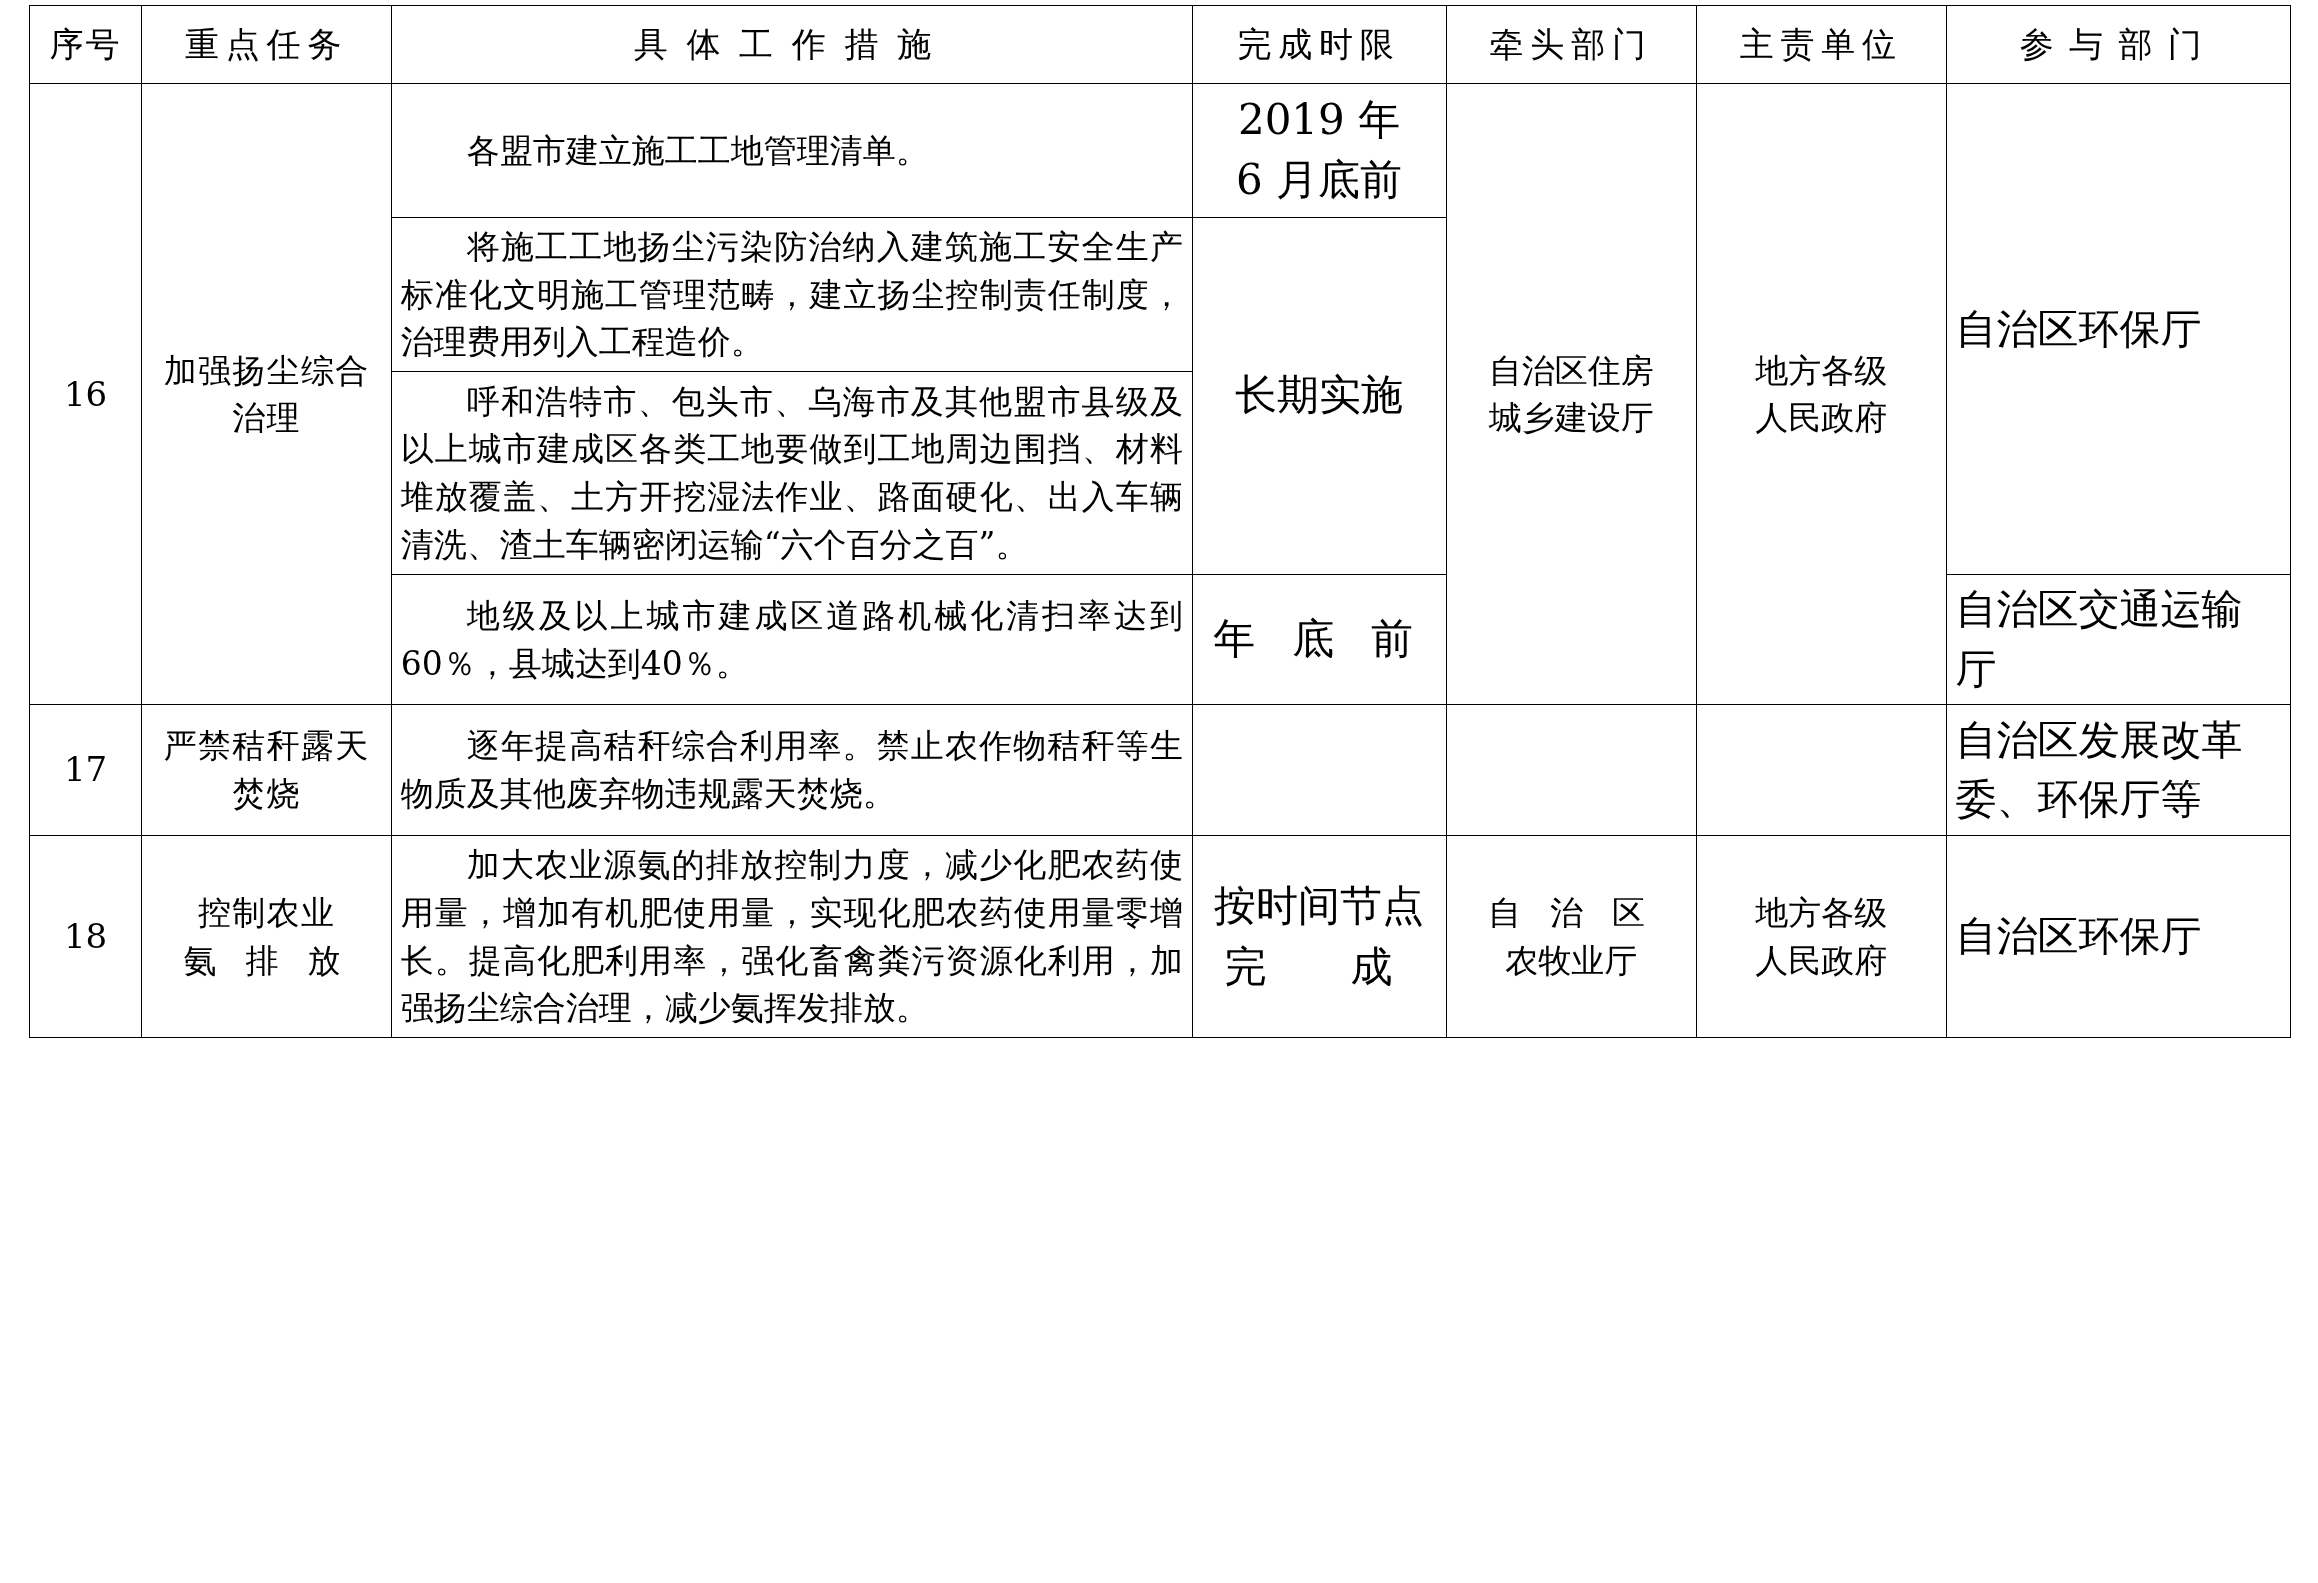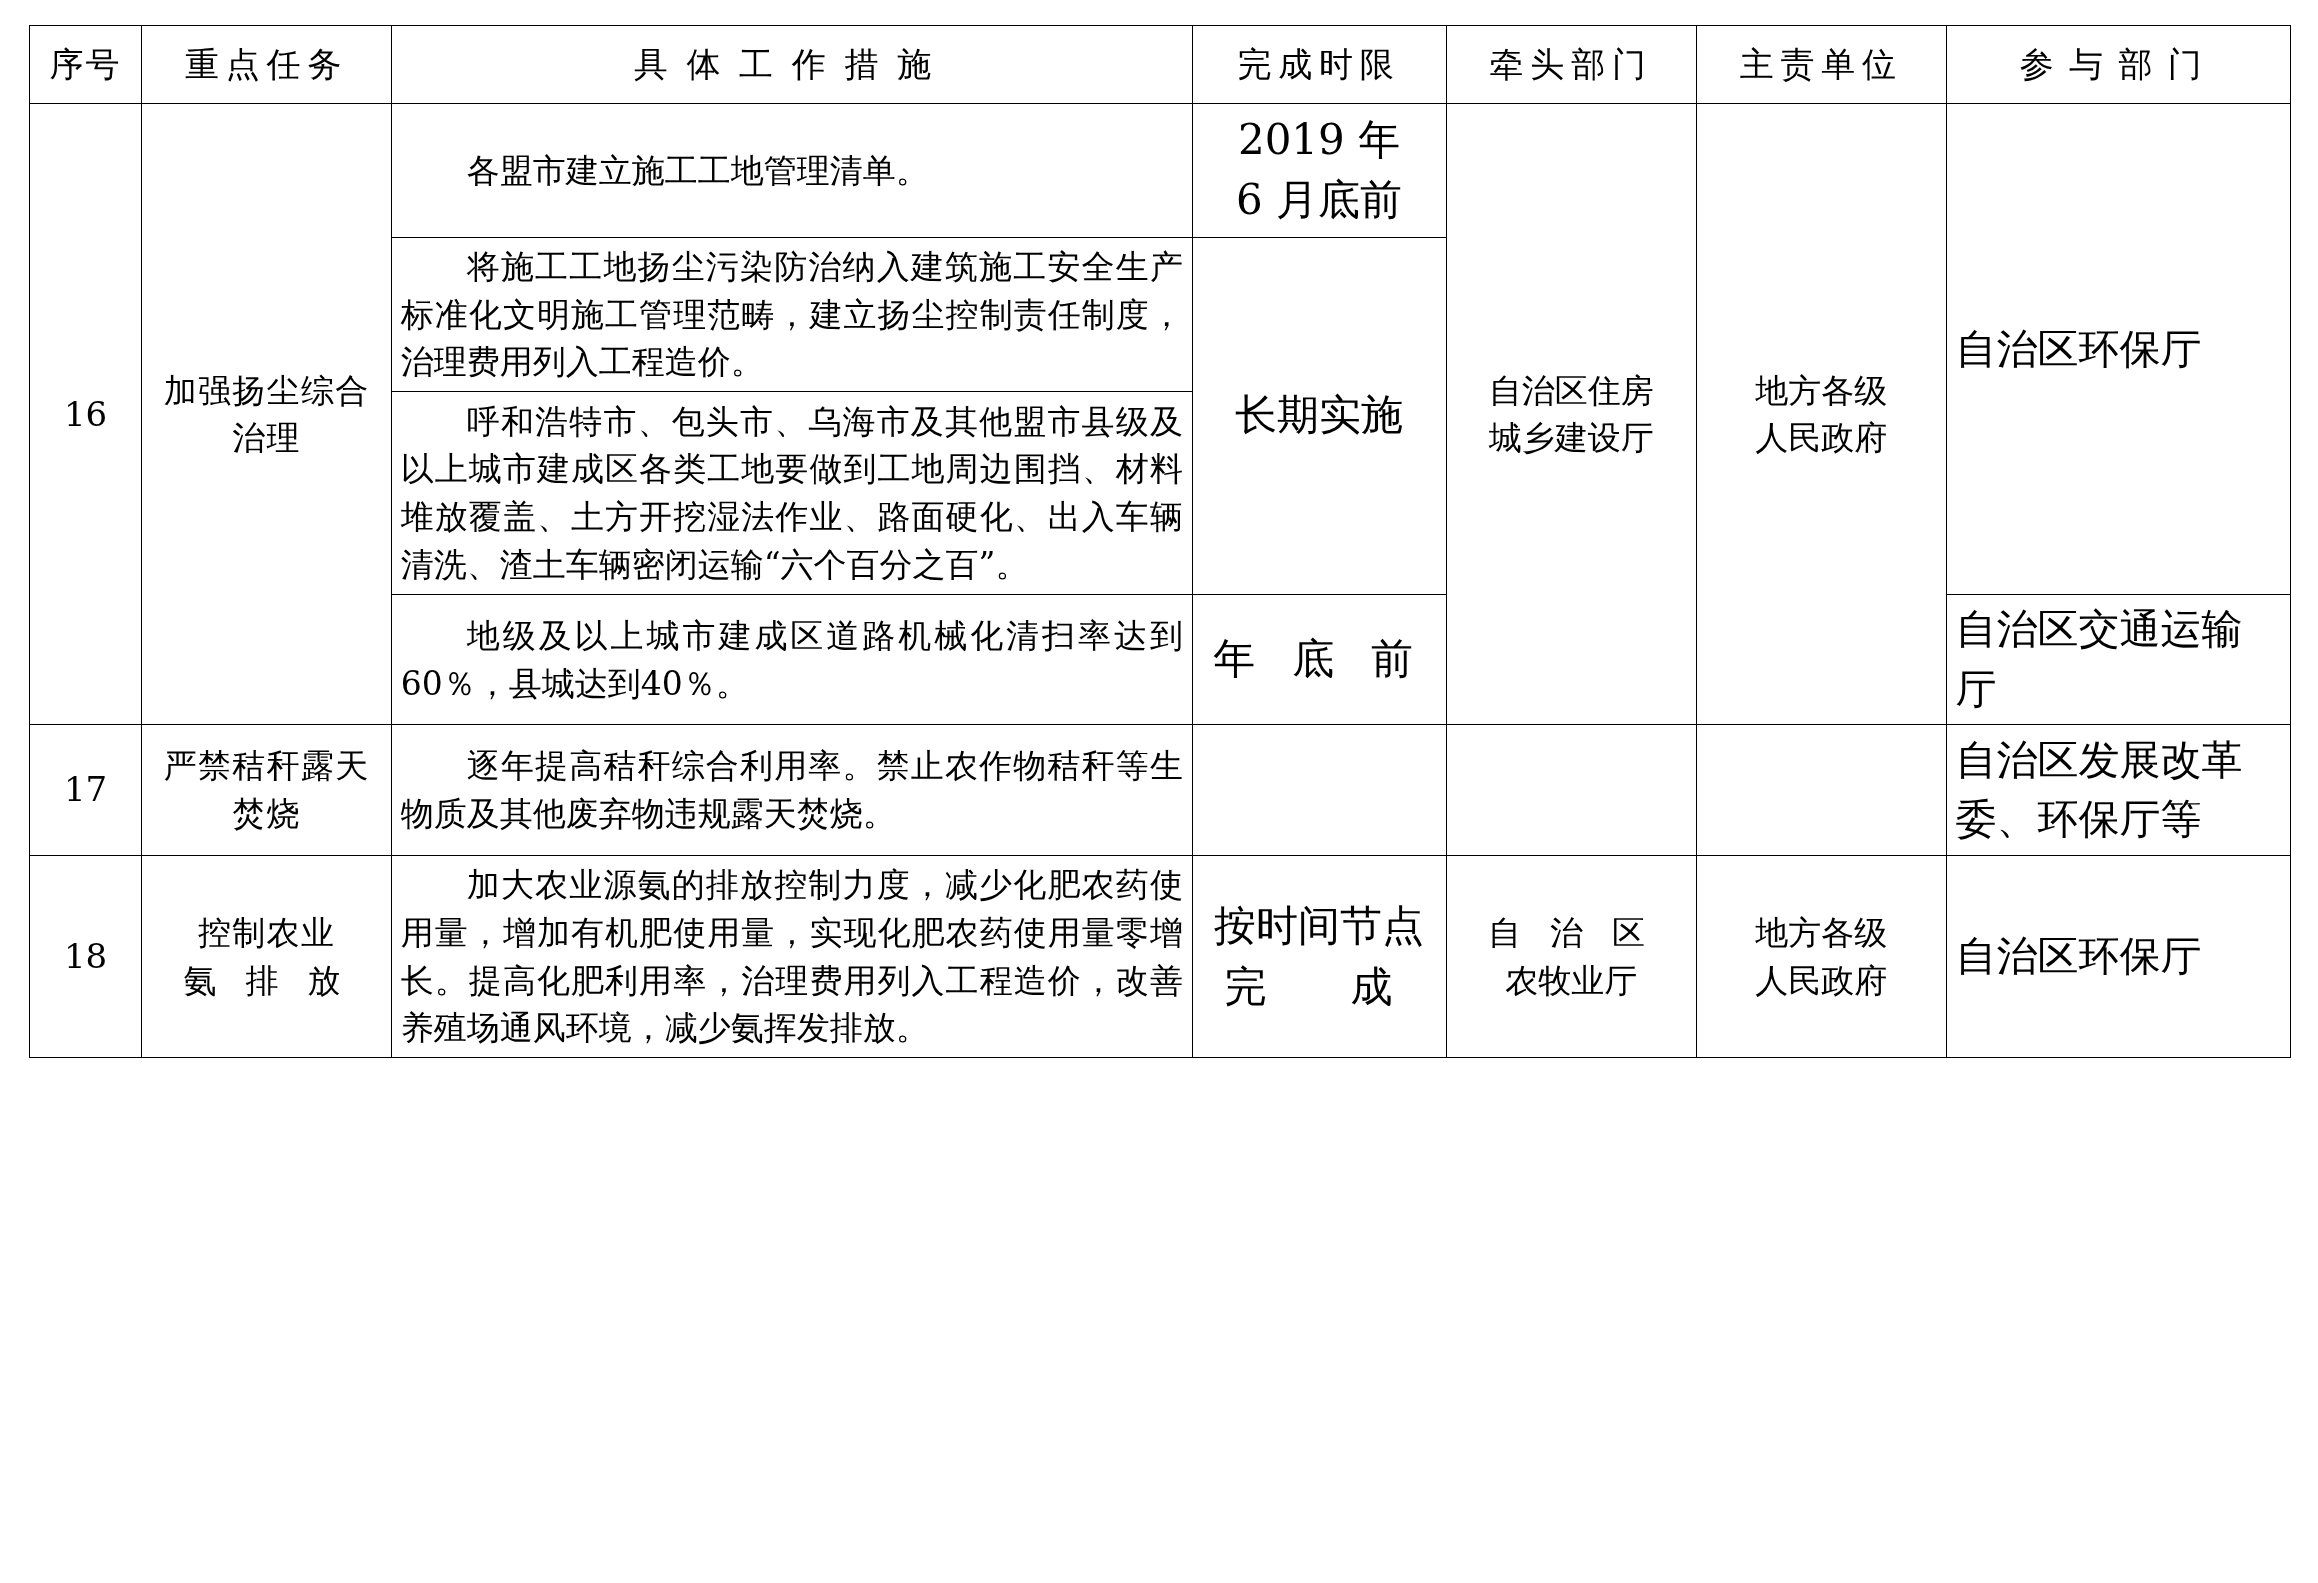--- a/index.html
+++ b/index.html
@@ -10,21 +10,21 @@
   body {
     font-family: "DejaVu Serif", "Liberation Serif", serif;
     color: #000000;
   }
   .page {
     width: 2319px;
     height: 1584px;
     position: relative;
     background: #ffffff;
     box-sizing: border-box;
-    padding: 25px 26px 17px 29px;
+    padding: 5px 26px 17px 29px;
   }
   table.doc-table {
     border-collapse: collapse;
     width: 2262px;
     table-layout: fixed;
   }
   table.doc-table td, table.doc-table th {
     border: 1.7px solid #000000;
     vertical-align: middle;
     padding: 5.2px 8.6px;
@@ -179,21 +179,21 @@
           <span>自治区发展改革委、环保厅等</span>
         </td>
       </tr>
 
       <tr>
         <td class="seq">18</td>
         <td class="task">
           <div>控制农业<br><span class="sp-med">氨 排 放</span></div>
         </td>
         <td class="measure">
-          <span class="ind">加大农业源氨的排放控制力度，减少化肥农药使用量，增加有机肥使用量，实现化肥农药使用量零增长。提高化肥利用率，治理费用列入工程造价，改善养殖场通风环境，减少氨挥发排放。</span>
+          <span class="ind">加大农业源氨的排放控制力度，减少化肥农药使用量，增加有机肥使用量，实现化肥农药使用量零增长。提高化肥利用率，强化畜禽粪污资源化利用，加强扬尘综合治理，减少氨挥发排放。</span>
         </td>
         <td class="time">
           <span>按时间节点<br><span class="sp-wide">完　成</span></span>
         </td>
         <td class="dept">
           <span><span class="sp-med">自 治 区</span><br>农牧业厅</span>
         </td>
         <td class="dept">
           <span>地方各级<br>人民政府</span>
         </td>

